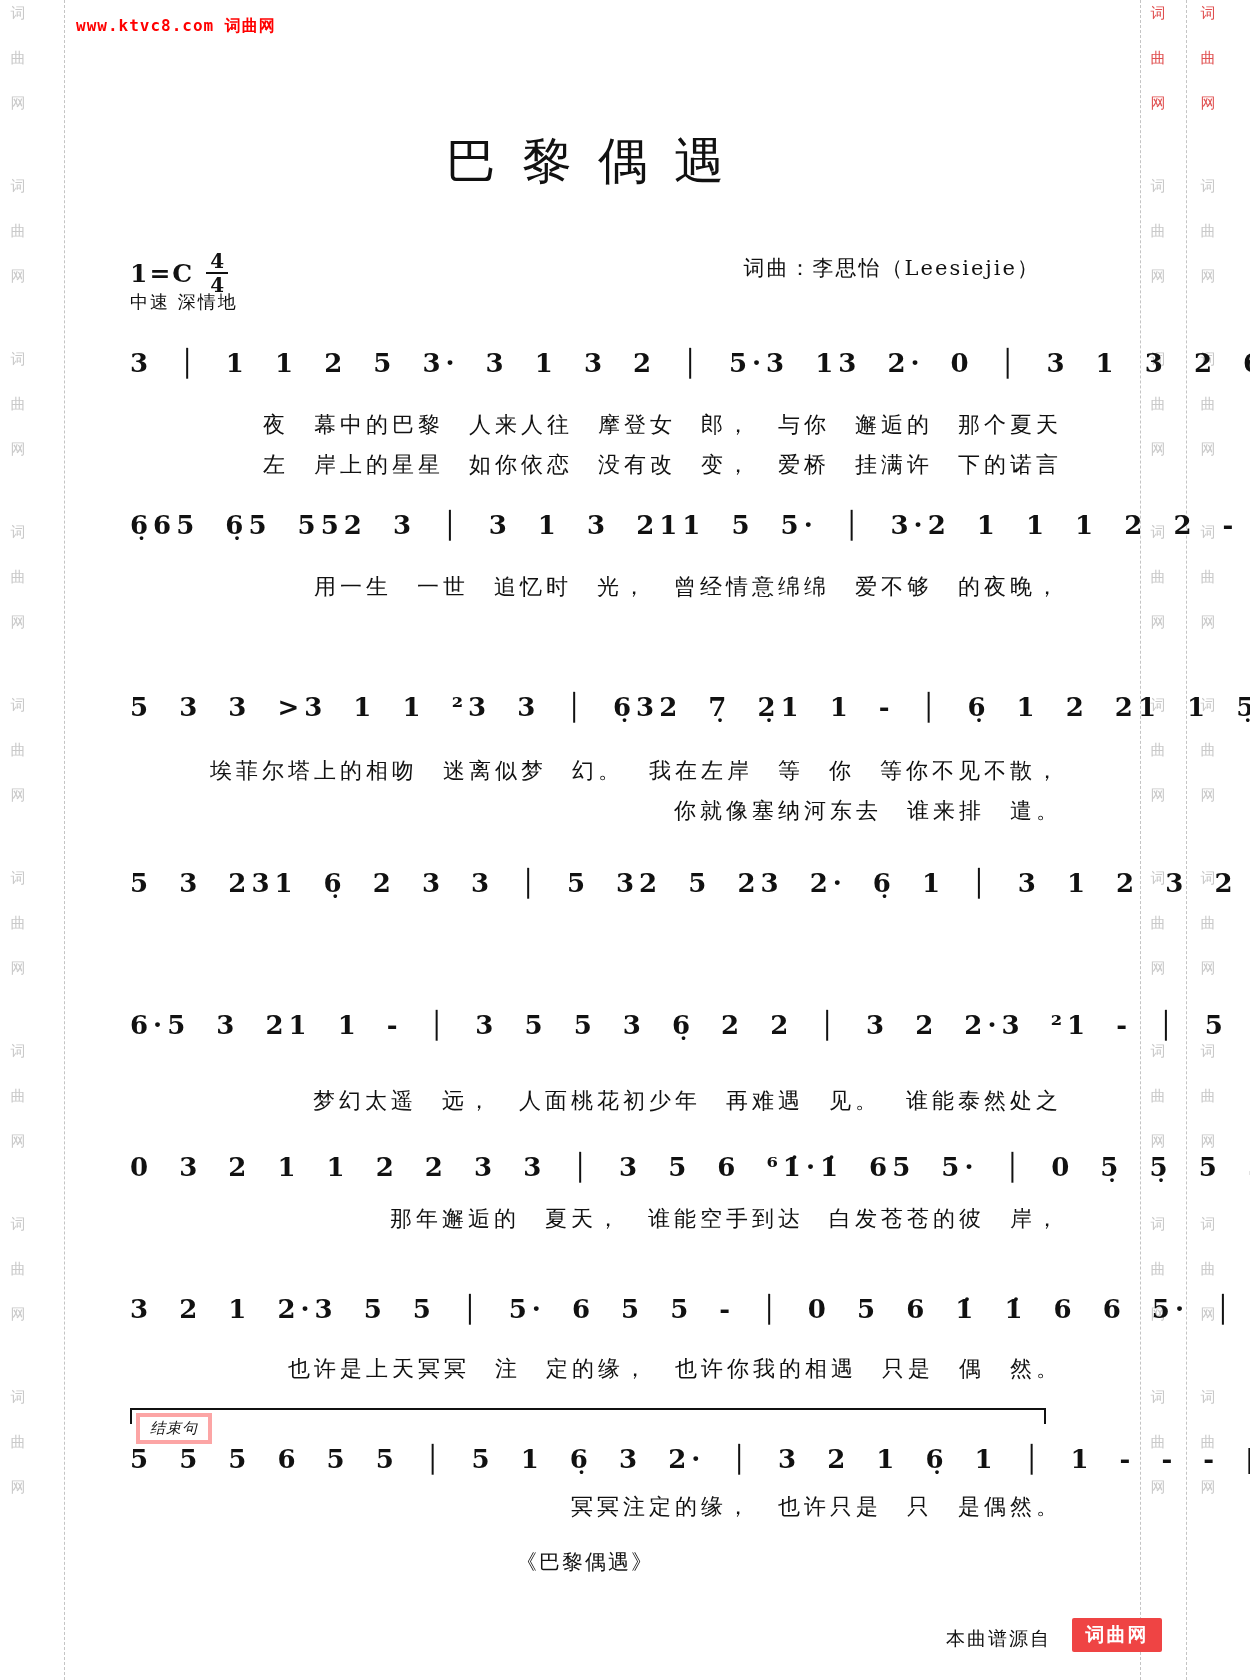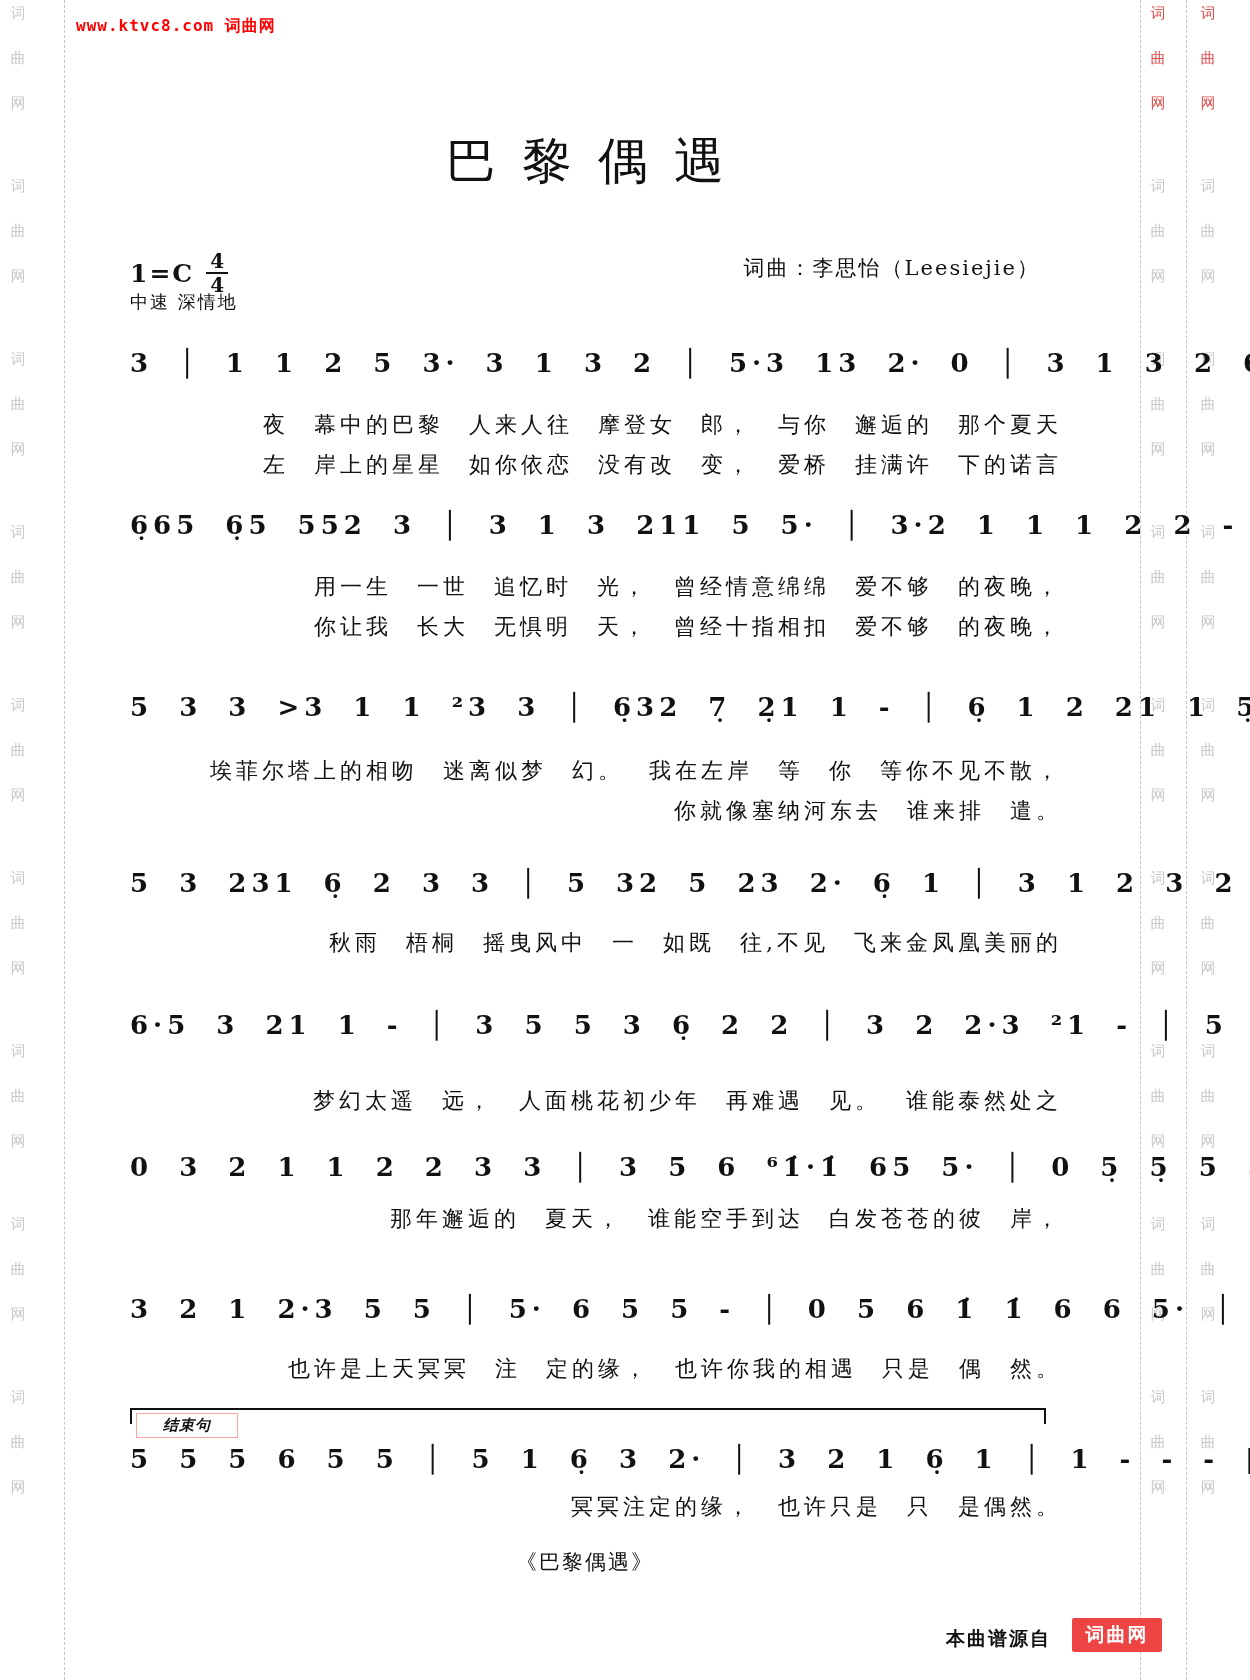--- a/index.html
+++ b/index.html
@@ -38,27 +38,27 @@
   .lyric {
     position:absolute; left:132px; width:930px; font-size:22px;
     letter-spacing:4px; word-spacing:14px; white-space:nowrap;text-align:right;
   }
 
   .end-bracket {
     position:absolute; left:130px; top:1408px; width:912px; height:14px;
     border-top:2px solid #111; border-left:2px solid #111; border-right:2px solid #111;
   }
   .end-label {
-    position:absolute; left:136px; top:1413px; border:1px solid #fca5a5;
-    font-size:15px; font-style:italic; font-weight:bold; padding:2px 26px; background:#fff;
+    position:absolute; left:136px; top:1413px; border:4px solid #fca5a5;
+    font-size:15px; font-style:italic; font-weight:normal; padding:2px 10px; background:#fff;
     letter-spacing:1px;
   }
 
   .footer-title { position:absolute; left:130px; width:910px; top:1548px; text-align:center; font-size:21px; letter-spacing:2px; }
-  .source-note { position:absolute; left:946px; top:1626px; font-size:19px; font-weight:bold; letter-spacing:2px; font-family:"DejaVu Sans", sans-serif; }
+  .source-note { position:absolute; left:946px; top:1626px; font-size:19px; font-weight:normal; letter-spacing:2px; font-family:"DejaVu Sans", sans-serif; }
   .source-logo {
     position:absolute; left:1072px; top:1618px; width:90px; height:34px; background:#ef4444;
     color:#ffffff; font-size:19px; font-weight:bold; display:flex; align-items:center;
     justify-content:center; letter-spacing:2px; border-radius:2px; font-family:"DejaVu Sans", sans-serif;
   }
 </style>
 </head>
 <body>
 
 <div id="sheet">
@@ -195,28 +195,26 @@
   </div>
   <div class="tempo">中速 深情地</div>
   <div class="credit">词曲：李思怡（Leesiejie）</div>
 
   <div class="notes" style="top:348px">3 │ 1 1 2 5 3· 3 1 3 2 │ 5·3 13 2· 0 │ 3 1 3 2 6̣ 6̣ 1 6̣ 2 3· │</div>
   <div class="lyric" style="top:410px">夜 幕中的巴黎 人来人往 摩登女 郎， 与你 邂逅的 那个夏天</div>
   <div class="lyric" style="top:450px">左 岸上的星星 如你依恋 没有改 变， 爱桥 挂满许 下的诺言</div>
 
   <div class="notes" style="top:510px">6̣65 6̣5 552 3 │ 3 1 3 211 5 5· │ 3·2 1 1 1 2 2 - │</div>
   <div class="lyric" style="top:572px">用一生 一世 追忆时 光， 曾经情意绵绵 爱不够 的夜晚，</div>
-  <div class="lyric" style="top:612px">你让我 长大 无惧明 天， 曾经十指相扣 爱不够 的夜晚，</div>
 
   <div class="notes" style="top:692px">5 3 3 &gt;3 1 1 ²3 3 │ 6̣32 7̣ 2̣1 1 - │ 6̣ 1 2 21 1 5̣ │ 1·5 5 1 2 2 - │</div>
   <div class="lyric" style="top:756px">埃菲尔塔上的相吻 迷离似梦 幻。 我在左岸 等 你 等你不见不散，</div>
   <div class="lyric" style="top:796px">你就像塞纳河东去 谁来排  遣。</div>
 
   <div class="notes" style="top:868px">5 3 231 6̣ 2 3 3 │ 5 32 5 23 2· 6̣ 1 │ 3 1 2 3 2 2 3 5 │</div>
-  <div class="lyric" style="top:928px">秋雨 梧桐 摇曳风中 一  如既 往,不见 飞来金凤凰美丽的</div>
 
   <div class="notes" style="top:1010px">6·5 3 21 1 - │ 3 5 5 3 6̣ 2 2 │ 3 2 2·3 ²1 - │ 5 6 ⁶1̇·1̇ 1̇6 5· │</div>
   <div class="lyric" style="top:1086px">梦幻太遥 远， 人面桃花初少年 再难遇 见。 谁能泰然处之</div>
 
   <div class="notes" style="top:1152px">0 3 2 1 1 2 2 3 3 │ 3 5 6 ⁶1̇·1̇ 65 5· │ 0 5̣ 5̣ 5 5 3 121 1 │</div>
   <div class="lyric" style="top:1204px">那年邂逅的 夏天， 谁能空手到达  白发苍苍的彼 岸，</div>
 
   <div class="notes" style="top:1294px">3 2 1 2·3 5 5 │ 5· 6 5 5 - │ 0 5 6 1̇ 1̇ 6 6 5· │ 6̣132 2 16̣ ⁶1 - :‖</div>
   <div class="lyric" style="top:1354px">也许是上天冥冥 注 定的缘， 也许你我的相遇 只是 偶 然。</div>
 

